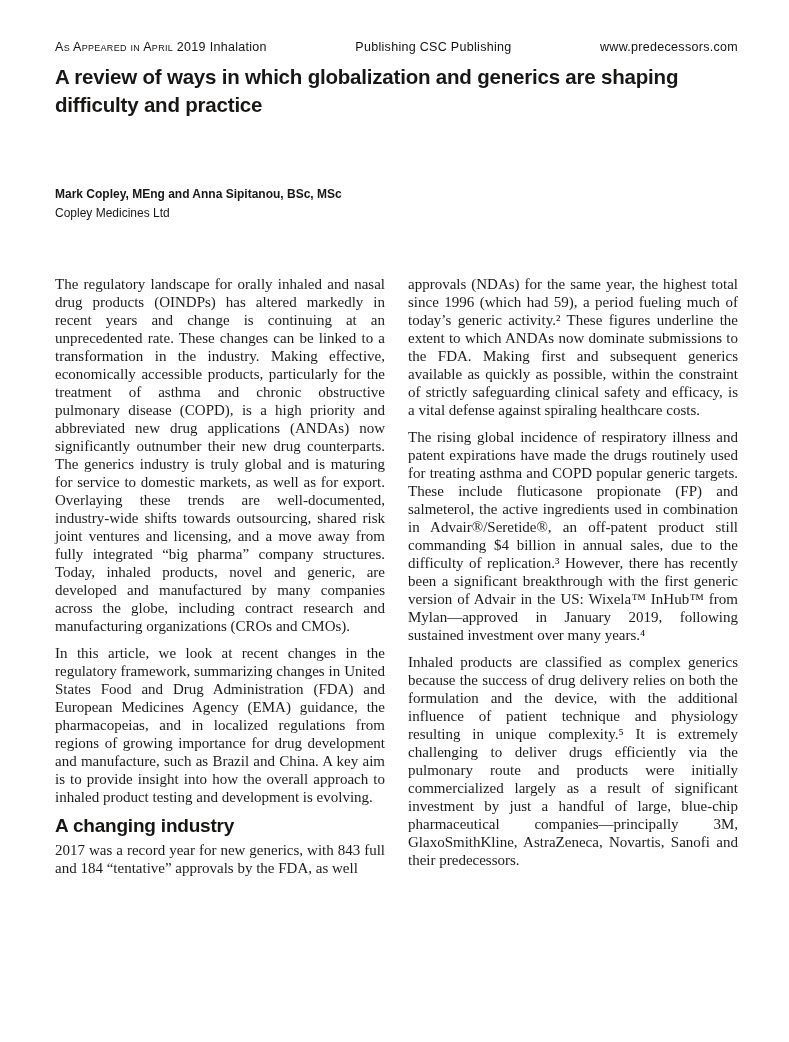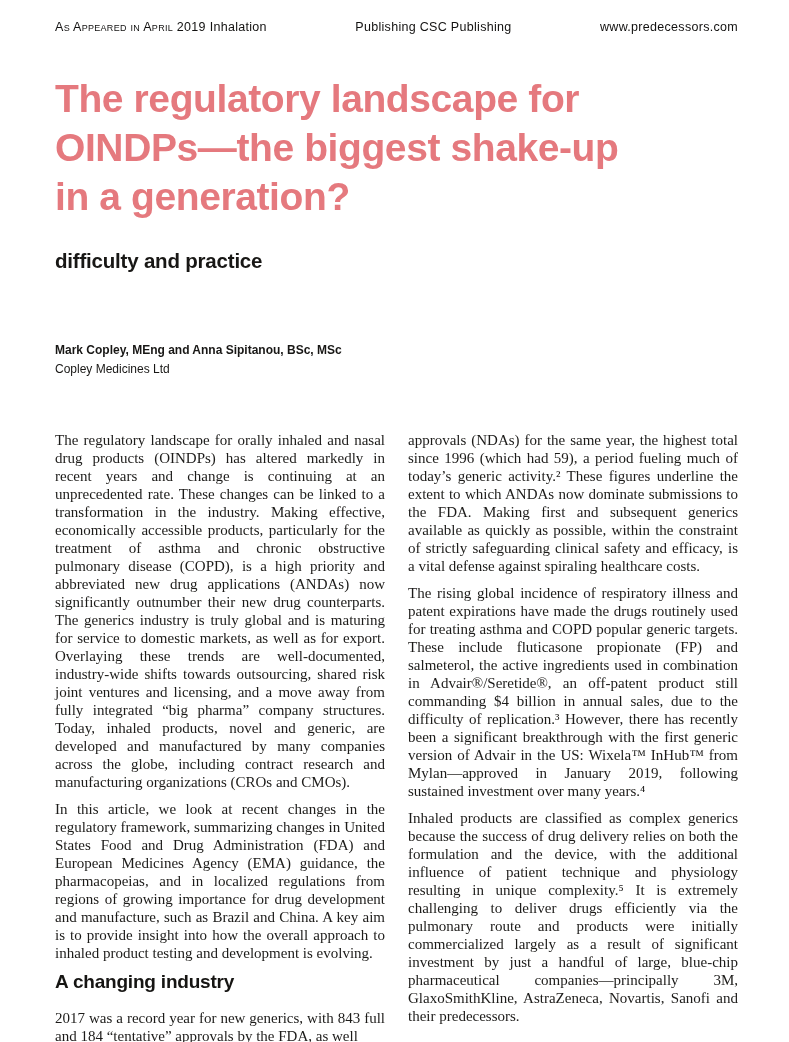--- a/index.html
+++ b/index.html
@@ -6,21 +6,21 @@
     margin: 0;
     padding: 0;
     background: #ffffff;
   }
   .page {
     position: relative;
     width: 789px;
     height: 1042px;
     box-sizing: border-box;
     background: #ffffff;
-    padding: 20px 51px 0 55px;
+    padding: 40px 51px 0 55px;
     overflow: hidden;
     color: #1c1b19;
   }
   
   .masthead {
     display: flex;
     justify-content: space-between;
     align-items: baseline;
     font-family: "Liberation Sans", "DejaVu Sans", sans-serif;
     font-size: 12.5px;
@@ -76,46 +76,42 @@
     hyphens: auto;
     -webkit-hyphens: auto;
   }
   .col p { margin: 0 0 9px 0; }
   .col h3 {
     font-family: "Liberation Sans", "DejaVu Sans", sans-serif;
     font-size: 19px;
     line-height: 22px;
     font-weight: 700;
     letter-spacing: -0.2px;
-    margin: 2px 0 16px 0;
+    margin: 2px 0 4px 0;
     color: #161513;
     text-align: left;
   }
 </style>
 </head>
 <body>
 
 <div class="page">
 
   <div class="masthead">
     <div>
       <span class="sc">As Appeared in April</span>
       <span>2019 Inhalation</span>
     </div>
     <div>Publishing CSC Publishing</div>
     <div>www.predecessors.com</div>
   </div>
 
-  <h1 class="title">
-    <span>The regulatory landscape for</span>
-    <span>OINDPs—the biggest shake-up</span>
-    <span>in a generation?</span>
-  </h1>
 
   <h2 class="subtitle">
+    <span>A review of ways in which globalization and generics are shaping</span>
     <span>difficulty and practice</span>
   </h2>
 
   <div class="authors">
     <div class="author-names">Mark Copley, MEng and Anna Sipitanou, BSc, MSc</div>
     <div class="author-affiliation">Copley Medicines Ltd</div>
   </div>
 
   <div class="columns">
     <div class="col">

